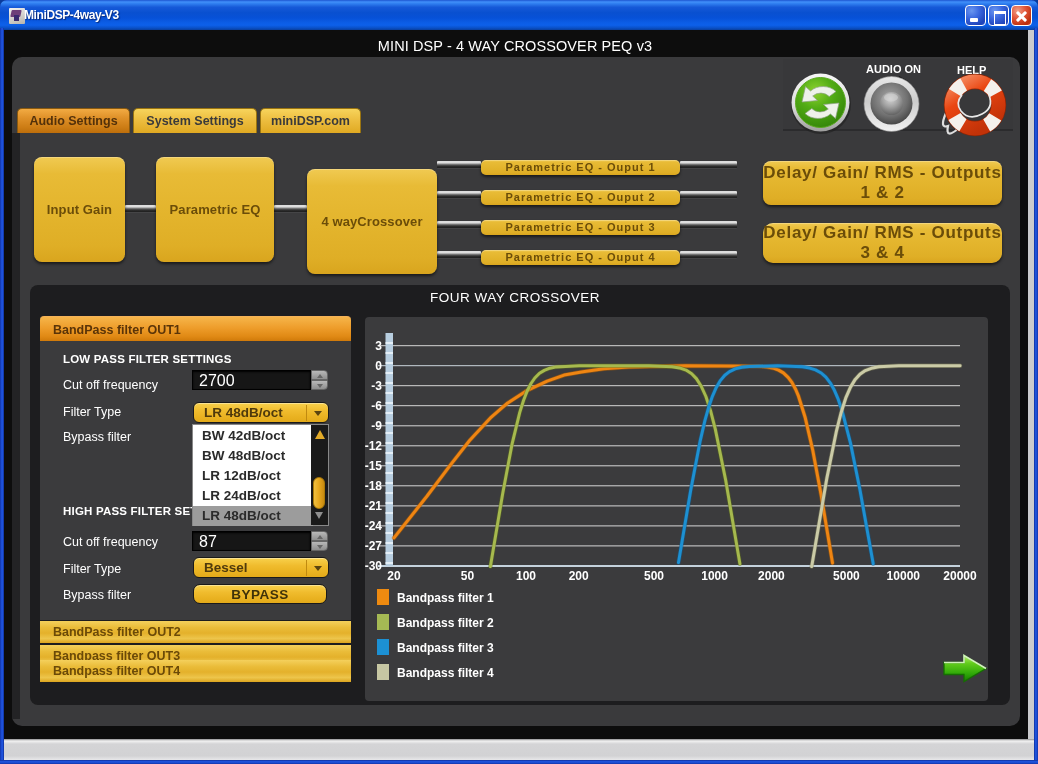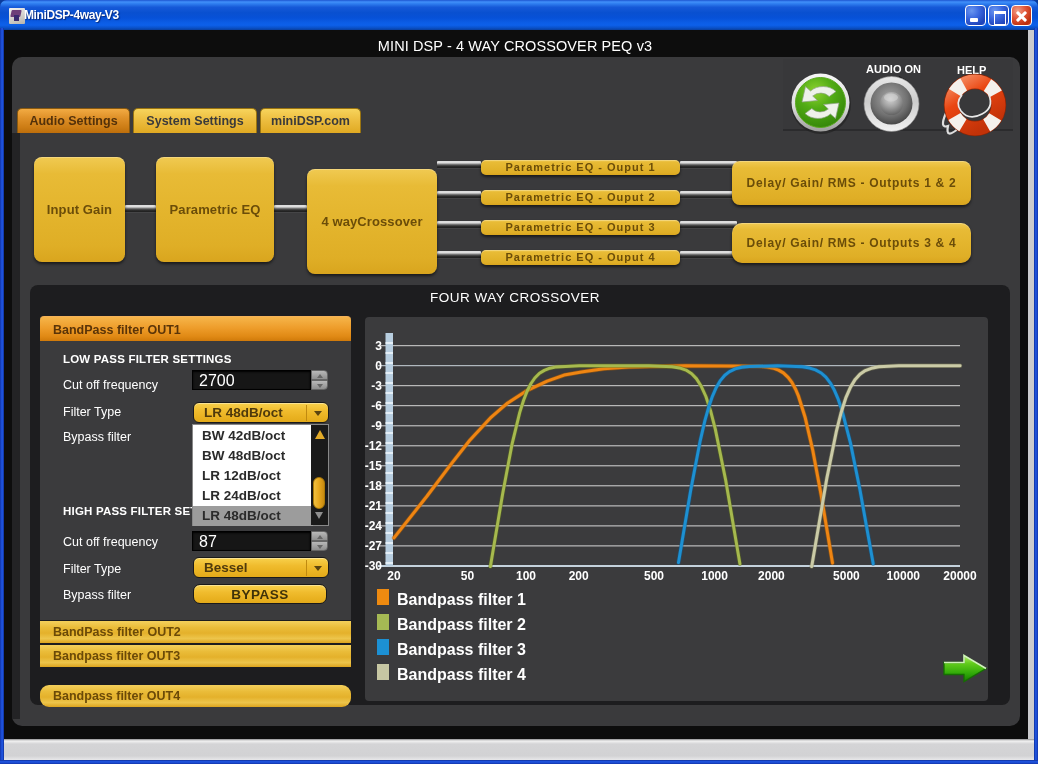--- a/index.html
+++ b/index.html
@@ -46,36 +46,36 @@
 
 
 .block { background:linear-gradient(180deg,#f0ca52 0%,#e8bb36 16%,#e3b42c 55%,#dfae26 85%,#d9a51e 100%);
   border-radius:8px; color:#6b4d09; font-weight:bold; text-align:center;
   box-shadow:0 2px 3px rgba(0,0,0,0.55), inset 0 1px 0 rgba(255,255,255,0.25); }
 .bigblock { top:157px; height:105px; font-size:13px; letter-spacing:0.1px; display:flex; align-items:center; justify-content:center;}
 #blk-input { left:34px; width:91px; }
 #blk-peq { left:156px; width:118px; }
 #blk-4way { left:307px; width:130px;margin-top:12px; }
 .outblock { left:481px; width:199px; height:15px; font-size:11px; letter-spacing:1px; line-height:15px; border-radius:5px;}
-.delayblock { left:732px; width:239px; height:44px; font-size:12px; letter-spacing:0.7px; display:flex; align-items:center; justify-content:center;}
+.delayblock { left:763px; width:239px; height:44px; font-size:17px; letter-spacing:0.7px; display:flex; align-items:center; justify-content:center;}
 .conn { background:linear-gradient(180deg,#dedede 0,#dedede 2px,#8a8a8a 3px,#303030 5px,#1d1d1d 100%); height:8px; border-radius:1px; border-bottom:1px solid #454547;}
 
 
 #xover { left:30px; top:285px; width:980px; height:420px; background:#1d1d1f; border-radius:8px; }
 #xover-title { left:25px; top:290px; width:980px; text-align:center; color:#fff; font-size:13.5px; letter-spacing:0.5px;}
 
 
 #acc-content { left:40px; top:330px; width:311px; height:290px; background:#3b3b3d; }
 #out1-hdr { left:40px; top:316px; width:311px; height:25px; border-radius:4px 4px 0 0;
   background:linear-gradient(180deg,#f6b54a 0%,#ee9d2b 45%,#e18a15 80%,#d07a0a 100%);
   color:#5a3408; font-weight:bold; font-size:12.5px; line-height:26px; padding-left:13px;
   border-top:1px solid #f5b258;}
 .acc-hdr { left:40px; width:311px; height:22px; background:linear-gradient(180deg,#f4d05c 0%,#eabc39 30%,#e4b12b 55%,#edc54b 80%,#dca41e 100%);
   color:#6b4a08; font-weight:bold; font-size:12.5px; line-height:22px; padding-left:13px; }
-#out2-hdr { top:621px; } #out3-hdr { top:645px; } #out4-hdr { top:685px;border-radius:9px; }
+#out2-hdr { top:621px; } #out3-hdr { top:645px; } #out4-hdr { top:660px; }
 
 .sec-label { color:#fff; font-weight:bold; font-size:11.5px; letter-spacing:0.2px;}
 .fld-label { color:#fff; font-size:12.5px; }
 .numinput { left:192px; width:119px; height:20px; background:#161616; border:1px solid #000;
   color:#fff; font-size:16px; padding-left:6px; line-height:19px; box-shadow:inset 0 1px 2px #000;}
 .spinner { left:311px; width:17px; height:20px; }
 .spin-up, .spin-dn { position:absolute; left:0; width:17px; height:10px; background:linear-gradient(180deg,#b8b8b8,#8f8f8f); border:1px solid #666; }
 .spin-up { top:0; border-radius:0 4px 0 0;} .spin-dn { top:10px; border-radius:0 0 4px 0;}
 .spin-up:after { content:""; position:absolute; left:5px; top:3px; border-left:3px solid transparent; border-right:3px solid transparent; border-bottom:4px solid #666;}
 .spin-dn:after { content:""; position:absolute; left:5px; top:3px; border-left:3px solid transparent; border-right:3px solid transparent; border-top:4px solid #666;}
@@ -95,21 +95,21 @@
 #ddlist { left:192px; top:424px; width:137px; height:102px; background:#fff; border:1px solid #888; z-index:30;}
 .dd-item { position:absolute; left:0; width:120px; height:20px; color:#2b2b2b; font-weight:bold; font-size:13.5px; line-height:20px; padding-left:9px;}
 #dd-sel { background:#9c9c9c; width:120px; }
 #dd-scroll { position:absolute; right:0; top:0; width:17px; height:100%; background:#1a1a1a; }
 #dd-up { position:absolute; left:3.5px; top:5px; border-left:5px solid transparent; border-right:5px solid transparent; border-bottom:9px solid #e2aa28;}
 #dd-thumb { position:absolute; left:2px; top:52px; width:12px; height:32px; border-radius:6px; background:linear-gradient(90deg,#f0c040,#e8aa20 45%,#c88a10); border:1px solid #a87808;}
 #dd-dn { position:absolute; left:4px; bottom:6px; border-left:4.5px solid transparent; border-right:4.5px solid transparent; border-top:7px solid #8e8e8e;}
 
 
 #chart-panel { left:365px; top:317px; width:623px; height:384px; background:#3b3b3d; border-radius:4px;}
-.leg-txt { position:absolute; left:32px; color:#fff; font-weight:bold; font-size:16px; }
+.leg-txt { position:absolute; left:32px; color:#fff; font-weight:bold; font-size:12px; }
 </style></head>
 <body>
 
 <div class="abs" id="appbg"></div>
 <div class="abs" style="left:0;top:0;width:1038px;height:30px;background:#0a3a9c;"></div>
 <div class="abs" id="titlebar"></div>
 <div class="abs" id="app-icon"></div>
 <div class="abs" id="title-text">MiniDSP-4way-V3</div>
 <div class="abs winbtn" id="btn-min"></div>
 <div class="abs winbtn" id="btn-max"></div>

